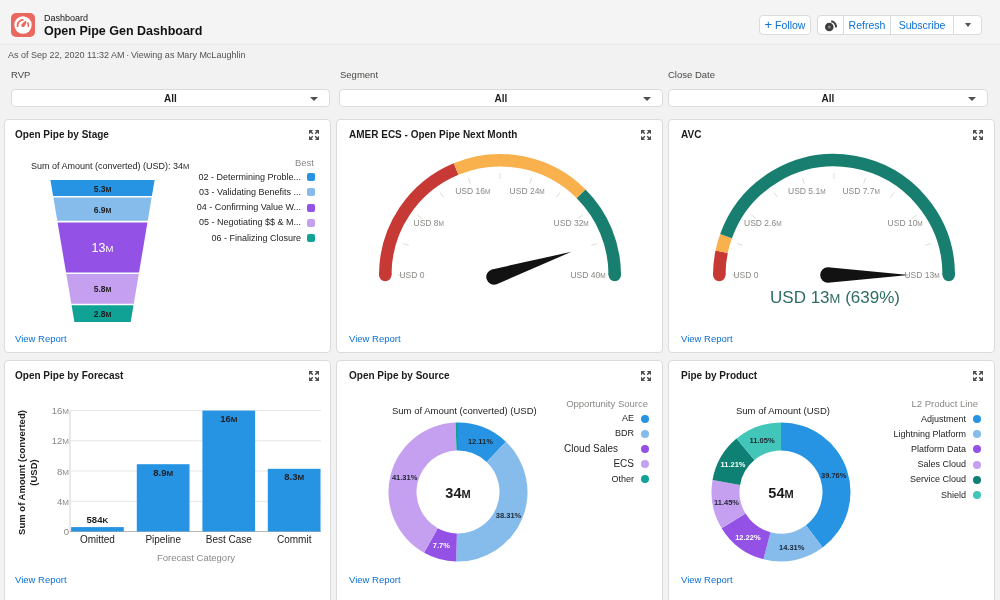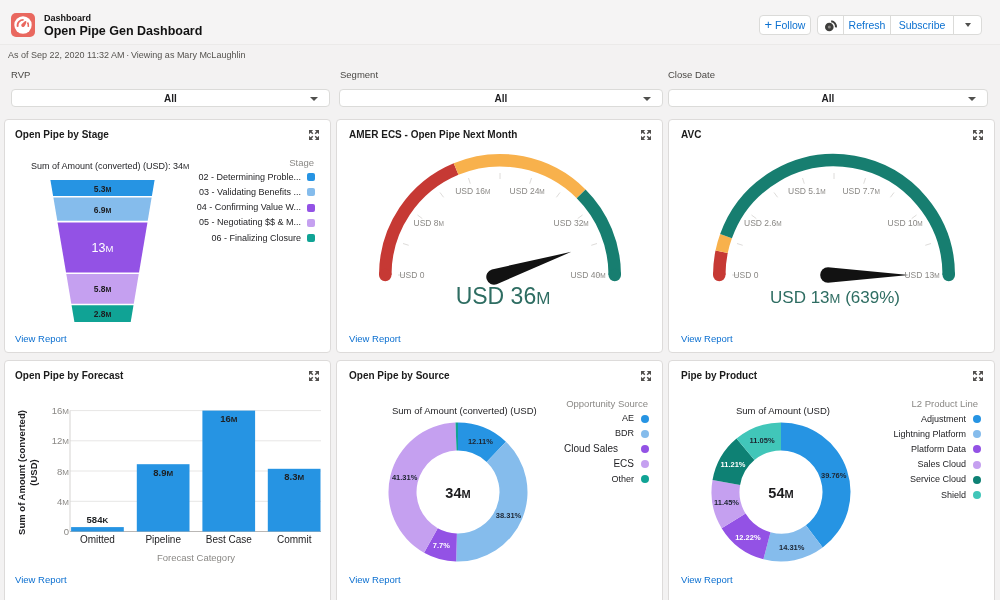--- a/index.html
+++ b/index.html
@@ -12,21 +12,21 @@
 
 <div style="position:absolute;left:0;top:0;width:1000px;height:45px;background:#F5F4F4;border-bottom:1px solid #EBEAE9"></div>
 <div style="position:absolute;left:11px;top:13px;width:24px;height:24px;background:#E9685F;border-radius:5px">
   <svg width="24" height="24" viewBox="0 0 24 24">
     <circle cx="12" cy="12" r="8.7" fill="#fff"></circle>
     <path d="M15.2 8.2 C16 9 14.2 12.6 13.3 13.5 C12.6 14.2 11.5 14.2 10.8 13.5 C10.1 12.8 10.1 11.7 10.8 11 C11.7 10.1 14.4 7.4 15.2 8.2 Z" fill="#E9685F"></path>
     <path d="M6.7 13.9 A5.6 5.6 0 0 1 8.1 8.6 A5.6 5.6 0 0 1 12.6 6.9" fill="none" stroke="#E9685F" stroke-width="1.7"></path>
     <path d="M17.3 13.9 A5.6 5.6 0 0 0 16.5 9.4" fill="none" stroke="#E9685F" stroke-width="1.7"></path>
   </svg>
 </div>
-<div style="position:absolute;left:44px;top:13px;font-size:9px;font-weight:bold;color:#121212">Dashboard</div>
+<div style="position:absolute;left:44px;top:13px;font-size:9px;font-weight:normal;color:#121212">Dashboard</div>
 <div style="position:absolute;left:44px;top:23.5px;font-size:12.5px;font-weight:bold;color:#121212">Open Pipe Gen Dashboard</div>
 <div style="position:absolute;left:8px;top:50px;font-size:9px;color:#55534F">As of Sep 22, 2020 11:32 AM · Viewing as Mary McLaughlin</div>
 
 <div class="btn" style="left:759px;width:52px;"><span style="font-size:13px">+</span> Follow</div>
 <div class="btn" style="left:817px;width:27px;border-radius:4px 0 0 4px;">
   <svg width="16" height="16" viewBox="0 0 16 16" style="margin-top:2px">
       <circle cx="6.3" cy="9" r="4.3" fill="#3E3E3C"></circle>
       <circle cx="6.3" cy="9" r="1.5" fill="#878583"></circle>
       <path d="M8.2 3.2 A 5.8 5.8 0 0 1 13 9.4" stroke="#3E3E3C" stroke-width="2.1" fill="none"></path>
     </svg>
@@ -75,21 +75,21 @@
       <polygon points="49.37,78.60 147.64,78.60 143.73,101.80 53.30,101.80" fill="#85BCEC"></polygon>
       <polygon points="53.57,103.40 143.46,103.40 135.03,153.50 62.03,153.50" fill="#9352E5"></polygon>
       <polygon points="62.30,155.10 134.76,155.10 129.78,184.70 67.31,184.70" fill="#C5A0F0"></polygon>
       <polygon points="67.58,186.30 129.51,186.30 126.70,203.00 70.40,203.00" fill="#10A395"></polygon>
       <text x="98.5" y="72.5" text-anchor="middle" font-size="8.5" font-weight="bold" fill="#1D1D20" font-family="Liberation Sans, sans-serif">5.3<tspan font-size="7">M</tspan></text>
       <text x="98.5" y="93.7" text-anchor="middle" font-size="8.5" font-weight="bold" fill="#1D1D20" font-family="Liberation Sans, sans-serif">6.9<tspan font-size="7">M</tspan></text>
       <text x="98.5" y="173.4" text-anchor="middle" font-size="8.5" font-weight="bold" fill="#1D1D20" font-family="Liberation Sans, sans-serif">5.8<tspan font-size="7">M</tspan></text>
       <text x="98.5" y="198.1" text-anchor="middle" font-size="8.5" font-weight="bold" fill="#1D1D20" font-family="Liberation Sans, sans-serif">2.8<tspan font-size="7">M</tspan></text>
       <text x="98.5" y="132.9" text-anchor="middle" font-size="12.5" fill="#FFFFFF" font-family="Liberation Sans, sans-serif">13<tspan font-size="9.5">M</tspan></text>
     </svg>
-  <div style="position:absolute;right:16px;top:37px;font-size:9.5px;color:#8A8885">Stage</div>
+  <div style="position:absolute;right:16px;top:37px;font-size:9.5px;color:#8A8885">Best</div>
   <div style="position:absolute;right:29px;top:51.5px;font-size:9px;color:#1D1D20;white-space:nowrap">02 - Determining Proble...</div>
     <span style="position:absolute;left:302px;top:53px;width:8px;height:8px;border-radius:2px;background:#2694E3"></span>
     <div style="position:absolute;right:29px;top:66.9px;font-size:9px;color:#1D1D20;white-space:nowrap">03 - Validating Benefits ...</div>
     <span style="position:absolute;left:302px;top:68.4px;width:8px;height:8px;border-radius:2px;background:#85BCEC"></span>
     <div style="position:absolute;right:29px;top:82.1px;font-size:9px;color:#1D1D20;white-space:nowrap">04 - Confirming Value W...</div>
     <span style="position:absolute;left:302px;top:83.6px;width:8px;height:8px;border-radius:2px;background:#9352E5"></span>
     <div style="position:absolute;right:29px;top:97.3px;font-size:9px;color:#1D1D20;white-space:nowrap">05 - Negotiating $$ &amp; M...</div>
     <span style="position:absolute;left:302px;top:98.8px;width:8px;height:8px;border-radius:2px;background:#C5A0F0"></span>
     <div style="position:absolute;right:29px;top:112.5px;font-size:9px;color:#1D1D20;white-space:nowrap">06 - Finalizing Closure</div>
     <span style="position:absolute;left:302px;top:114px;width:8px;height:8px;border-radius:2px;background:#10A395"></span>
@@ -132,21 +132,20 @@
       <circle cx="49.25" cy="156.00" r="6.25" fill="#C63934"></circle>
       <circle cx="278.75" cy="156.00" r="6.25" fill="#177E70"></circle>
       <path d="M235.33 132.82 L160.70 165.27 A7.8 7.8 0 1 1 155.88 150.44 Z" fill="#121212"></path>
       <text x="76.0" y="159.0" text-anchor="middle" font-size="8.5" fill="#8A8885" font-family="Liberation Sans, sans-serif">USD 0</text>
       <text x="92.8" y="107.3" text-anchor="middle" font-size="8.5" fill="#8A8885" font-family="Liberation Sans, sans-serif">USD 8<tspan font-size="6.5">M</tspan></text>
       <text x="136.8" y="75.3" text-anchor="middle" font-size="8.5" fill="#8A8885" font-family="Liberation Sans, sans-serif">USD 16<tspan font-size="6.5">M</tspan></text>
       <text x="191.2" y="75.3" text-anchor="middle" font-size="8.5" fill="#8A8885" font-family="Liberation Sans, sans-serif">USD 24<tspan font-size="6.5">M</tspan></text>
       <text x="235.2" y="107.3" text-anchor="middle" font-size="8.5" fill="#8A8885" font-family="Liberation Sans, sans-serif">USD 32<tspan font-size="6.5">M</tspan></text>
       <text x="252.0" y="159.0" text-anchor="middle" font-size="8.5" fill="#8A8885" font-family="Liberation Sans, sans-serif">USD 40<tspan font-size="6.5">M</tspan></text>
     </svg>
-  <div style="position:absolute;left:0;top:163px;width:332px;text-align:center;font-size:23px;color:#2E6D62">USD 36<span style="font-size:17px">M</span></div>
   <div class="vr">View Report</div>
 </div>
 
 <div class="card" style="left:668px;top:119px;width:327px;height:234px">
   <div class="ctitle">AVC</div>
   <div class="exp">
       <svg width="10" height="10" viewBox="0 0 10 10" style="display:block">
         <g stroke="#514F4D" stroke-width="1.5">
           <line x1="1" y1="1" x2="3.8" y2="3.8"></line>
           <line x1="9" y1="1" x2="6.2" y2="3.8"></line>

